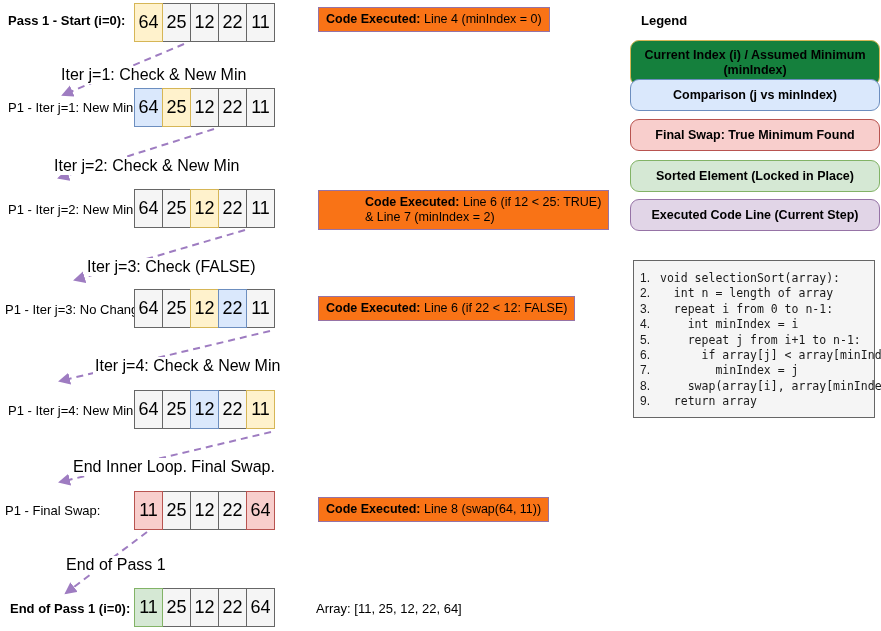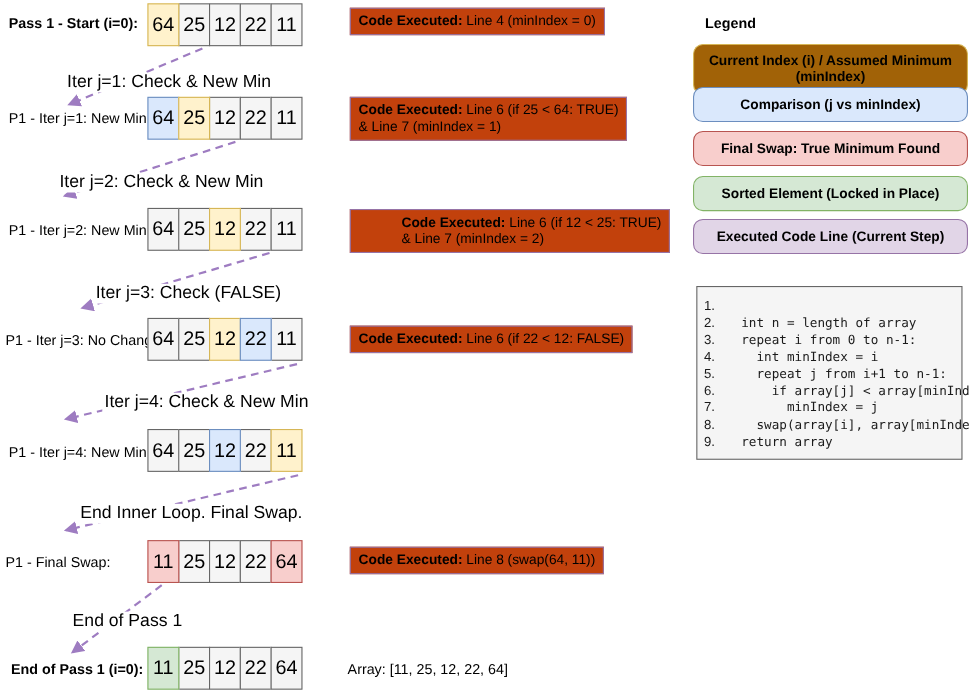--- a/index.html
+++ b/index.html
@@ -12,34 +12,34 @@
 
   .array{position:absolute;display:flex;}
   .cell{width:27px;height:37px;border:1px solid #666;background:#F5F5F5;
         text-align:center;line-height:37px;font-size:18px;margin-left:-1px;position:relative;}
   .cell:first-child{margin-left:0;}
   .cell[data-type="yellow"]{background:#FFF2CC;border-color:#D6B656;z-index:2;}
   .cell[data-type="blue"]{background:#DAE8FC;border-color:#6C8EBF;z-index:2;}
   .cell[data-type="red"]{background:#F8CECC;border-color:#B85450;z-index:2;}
   .cell[data-type="green"]{background:#D5E8D4;border-color:#82B366;z-index:2;}
 
-  .code-box{position:absolute;display:inline-block;background:#c2410c;border:1px solid #9673A6;
+  .code-box{position:absolute;display:inline-block;background:#f97316;border:1px solid #9673A6;
             padding:4px 7px;font-size:12.5px;line-height:15px;}
   .code-box .ln{white-space:nowrap;}
   .code-box .pfx{font-weight:bold;}
 
   .arrow-label{position:absolute;background:#fff;padding:0 2px;font-size:16px;white-space:nowrap;z-index:3;}
 
   .plain-note{position:absolute;font-size:13px;white-space:nowrap;}
 
   .legend-title{position:absolute;left:641px;top:13px;font-size:13px;font-weight:bold;}
   .legend-box{position:absolute;left:630px;width:234px;border-radius:9px;border:1px solid;
               font-size:12.5px;font-weight:bold;text-align:center;padding:7px 7px;line-height:15px;
               display:flex;align-items:center;justify-content:center;}
-  .legend-box[data-type="yellow"]{background:#a16207;border-color:#D6B656;text-align:center;}
+  .legend-box[data-type="yellow"]{background:#15803d;border-color:#D6B656;text-align:center;}
   .legend-box[data-type="blue"]{background:#DAE8FC;border-color:#6C8EBF;}
   .legend-box[data-type="red"]{background:#F8CECC;border-color:#B85450;}
   .legend-box[data-type="green"]{background:#D5E8D4;border-color:#82B366;}
   .legend-box[data-type="purple"]{background:#E1D5E7;border-color:#9673A6;}
 
   .pseudo{position:absolute;left:633px;top:260px;width:242px;height:158px;background:#F5F5F5;
           border:1px solid #666;box-sizing:border-box;padding:10px 6px;}
   .pseudo .line{display:flex;font-size:11.5px;line-height:15.4px;color:#1a1a1a;}
   .pseudo .num{width:20px;flex:0 0 20px;font-family:"Liberation Sans",sans-serif;font-size:12px;}
   .pseudo .src{font-family:"DejaVu Sans Mono",monospace;white-space:pre;}
@@ -86,24 +86,20 @@
   </div>
 
   <div class="row-label" style="left:8px;top:100px;">P1 - Iter j=1: New Min</div>
   <div class="array" style="left:134px;top:88px;">
     <div class="cell" data-type="blue">64</div>
     <div class="cell" data-type="yellow">25</div>
     <div class="cell" data-type="plain">12</div>
     <div class="cell" data-type="plain">22</div>
     <div class="cell" data-type="plain">11</div>
   </div>
-  <div class="code-box" style="left:318px;top:88px;">
-    <div class="ln"><span class="pfx">Code Executed:</span><span> Line 6 (if 25 &lt; 64: TRUE)</span></div>
-    <div class="ln">&amp; Line 7 (minIndex = 1)</div>
-  </div>
 
   <div class="row-label" style="left:8px;top:202px;">P1 - Iter j=2: New Min</div>
   <div class="array" style="left:134px;top:189px;">
     <div class="cell" data-type="plain">64</div>
     <div class="cell" data-type="plain">25</div>
     <div class="cell" data-type="yellow">12</div>
     <div class="cell" data-type="plain">22</div>
     <div class="cell" data-type="plain">11</div>
   </div>
   <div class="code-box" style="left:318px;top:190px;padding-left:46px;">
@@ -169,20 +165,21 @@
   <div class="legend-box" style="top:160px;height:16px;" data-type="green">
       <span>Sorted Element (Locked in Place)</span>
     </div>
   <div class="legend-box" style="top:199px;height:16px;" data-type="purple">
       <span>Executed Code Line (Current Step)</span>
     </div>
 
   <div class="pseudo">
     <div class="line">
         <span class="num">1.</span>
+        <span class="src">void selectionSort(array):</span>
       </div>
     <div class="line">
         <span class="num">2.</span>
         <span class="src">  int n = length of array</span>
       </div>
     <div class="line">
         <span class="num">3.</span>
         <span class="src">  repeat i from 0 to n-1:</span>
       </div>
     <div class="line">

